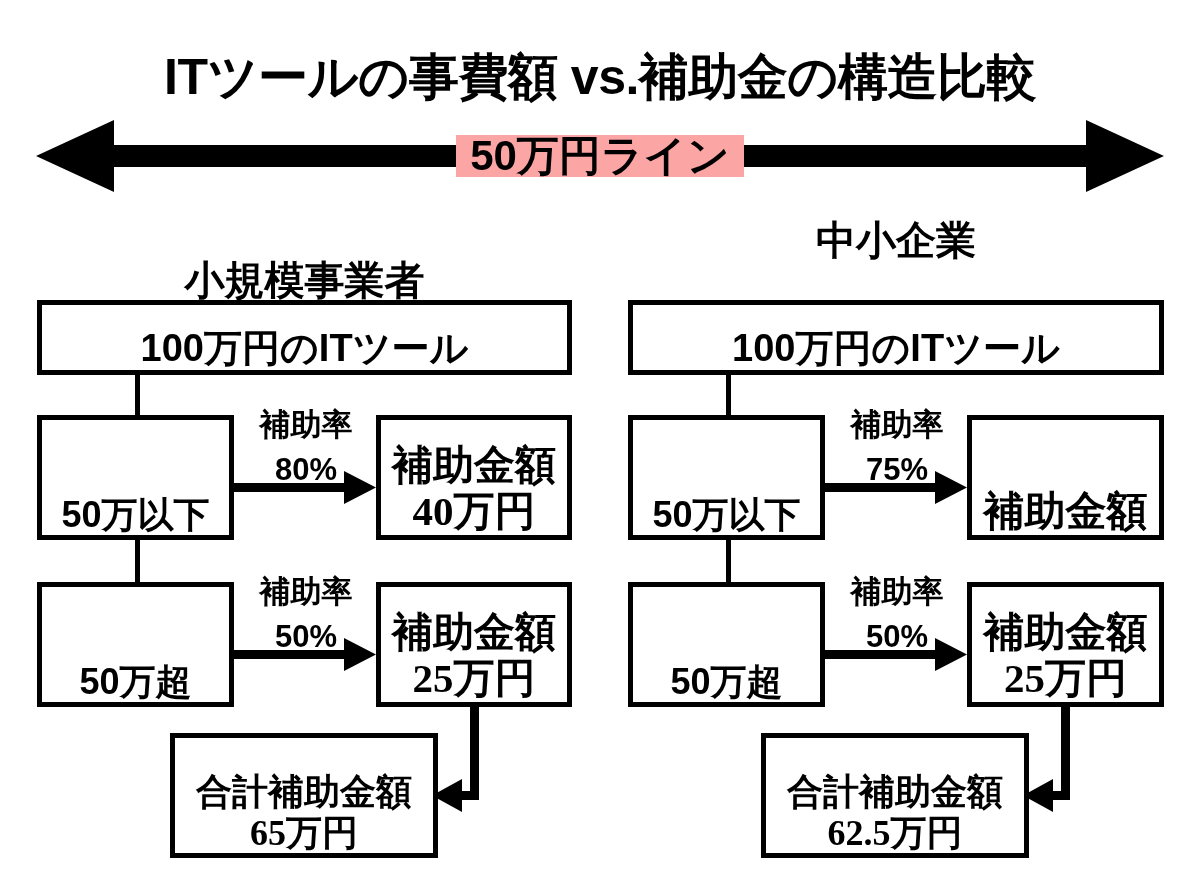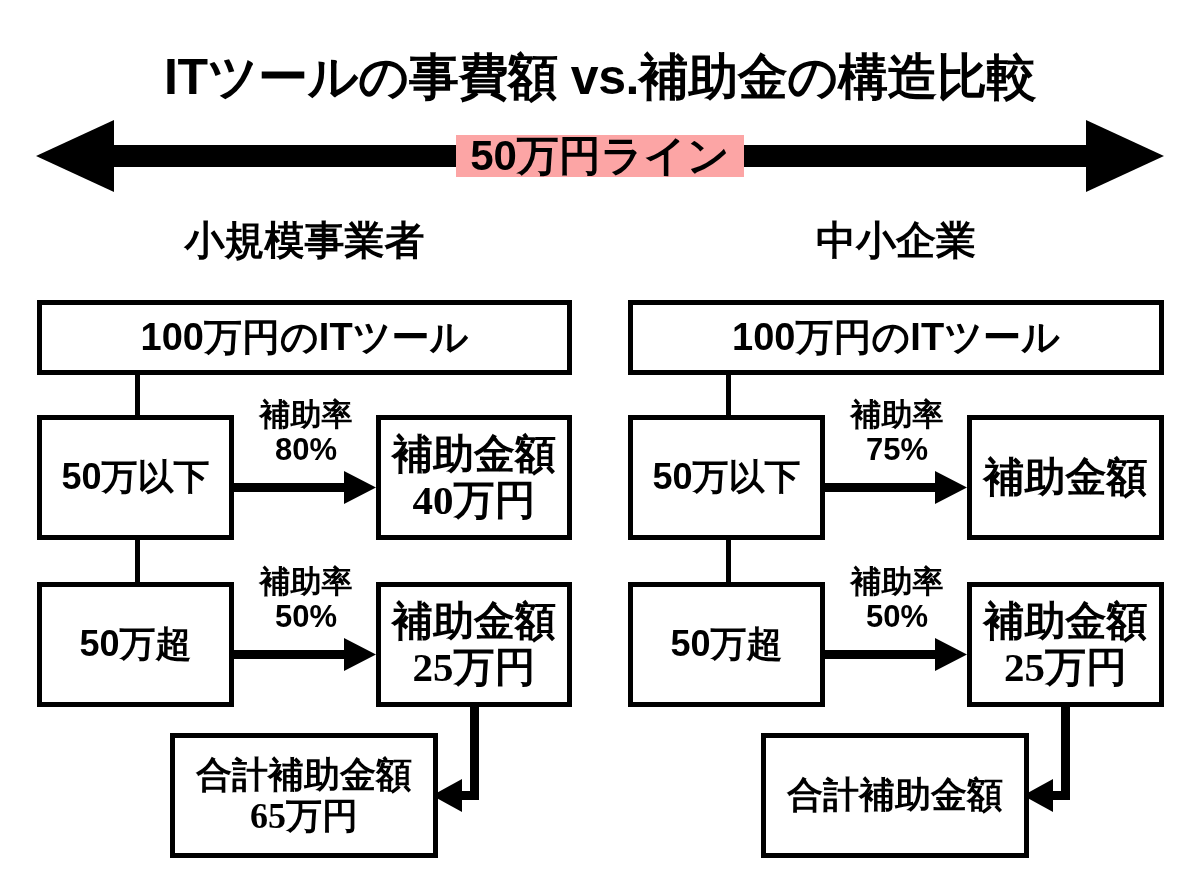--- a/index.html
+++ b/index.html
@@ -67,33 +67,33 @@
 
   
   .col-head {
     position: absolute;
     top: 213px;
     font-size: 40px;
     font-weight: bold;
     text-align: center;
     white-space: nowrap;
   }
-  .col-head.left  { left: 37px;  width: 535px; }
+  .col-head.left  { left: 37px;  width: 535px; margin-top: 40px; }
   .col-head.right { left: 628px; width: 536px; }
 
   
   .box {
     position: absolute;
     border: 5px solid #000000;
     background: #ffffff;
     box-sizing: border-box;
     display: flex;
     flex-direction: column;
     align-items: center;
-    justify-content: center;
+    justify-content: flex-end;
     text-align: center;
     font-weight: bold;
     line-height: 1.12;
     z-index: 3;
   }
   .box .ln { display: block; white-space: nowrap; }
 
   .box.top    { font-size: 38px; }
   .box.tier   { font-size: 36px; }
   .box.result { font-size: 41px; font-family: Liberation Serif, serif; }
@@ -115,21 +115,21 @@
   
   .rate {
     position: absolute;
     text-align: center;
     font-size: 31px;
     font-weight: bold;
     line-height: 1.12;
     white-space: nowrap;
     z-index: 4;
   }
-  .rate .ln { display: block; }
+  .rate .ln { display: block; margin-top: 10px; }
 </style>
 </head>
 <body>
 
 <div id="stage">
 
   <div class="title">ITツールの事費額 vs.補助金の構造比較</div>
 
   <div class="arrow-band">
     <svg width="1128" height="72" viewBox="0 0 1128 72">
@@ -243,15 +243,16 @@
   </div>
 
   <svg class="conn-svg" style="left:1001px; top:704px;" width="100" height="110" viewBox="0 0 100 110">
     <rect x="60" y="0" width="9" height="96" fill="#000"></rect>
     <rect x="36" y="87" width="33" height="9" fill="#000"></rect>
     <polygon points="22,91.5 52,75 52,108" fill="#000"></polygon>
   </svg>
 
   <div class="box total" style="left:761px; top:733px; width:268px; height:125px;">
     <span class="ln">合計補助金額</span>
+    <span class="ln">62.5万円</span>
   </div>
 
 </div>
 
 </body></html>

